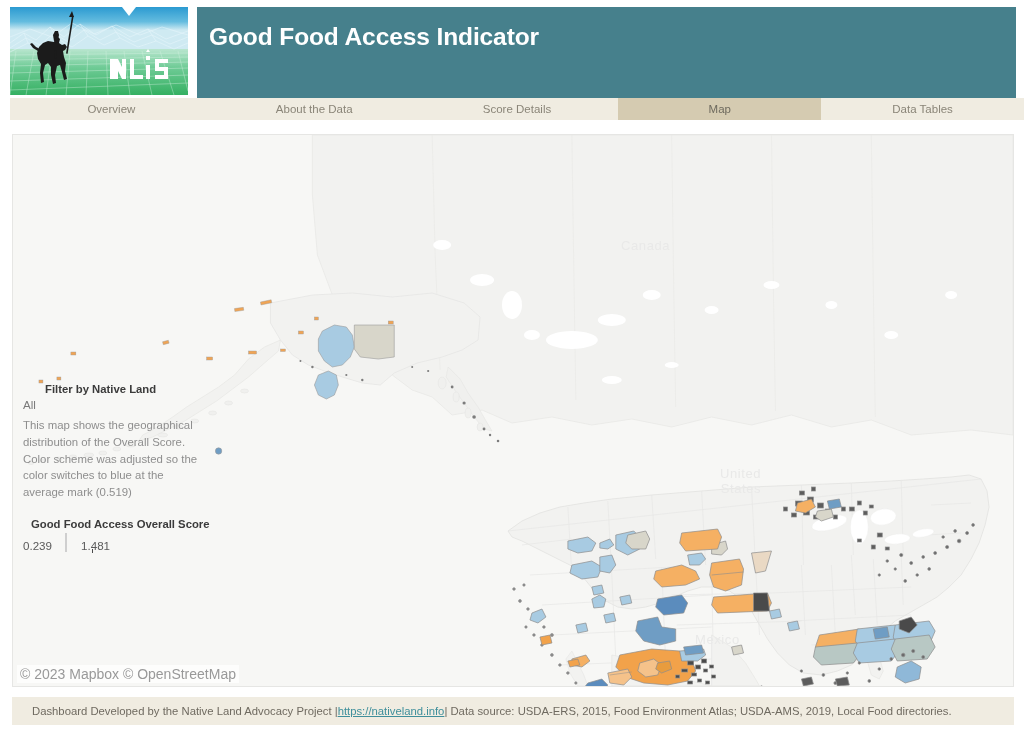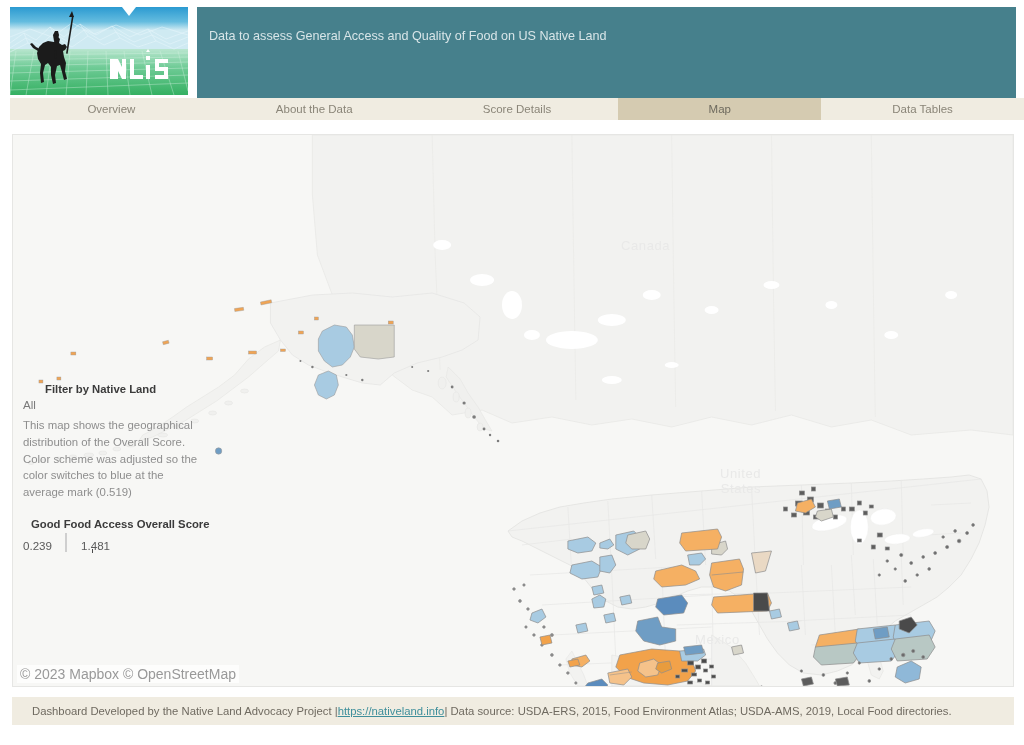--- a/index.html
+++ b/index.html
@@ -258,21 +258,21 @@
         <path d="M120,52 L124,52 L124,68 L133,68 L133,72 L120,72 Z"></path>
         <path d="M136,58 L140,58 L140,72 L136,72 Z"></path>
         <path d="M136,49 L140,49 L140,53 L136,53 Z"></path>
         <path d="M136,45 L138,42 L140,45 Z"></path>
         <path d="M145,52 L158,52 L158,56 L149,56 L149,60 L158,60 L158,72 L145,72 L145,68 L154,68 L154,64 L145,64 Z"></path>
       </g>
     </svg>
   </div>
 
   <div class="title-block">
-    <div class="title-sub">Data to assess General Access and Quality of Food on US Native Land</div>
+    <div class="title-main">Good Food Access Indicator</div>
   </div>
 </div>
 
 <div class="tabbar">
   <div class="tab">Overview</div>
   <div class="tab">About the Data</div>
   <div class="tab">Score Details</div>
   <div class="tab active">Map</div>
   <div class="tab">Data Tables</div>
 </div>

